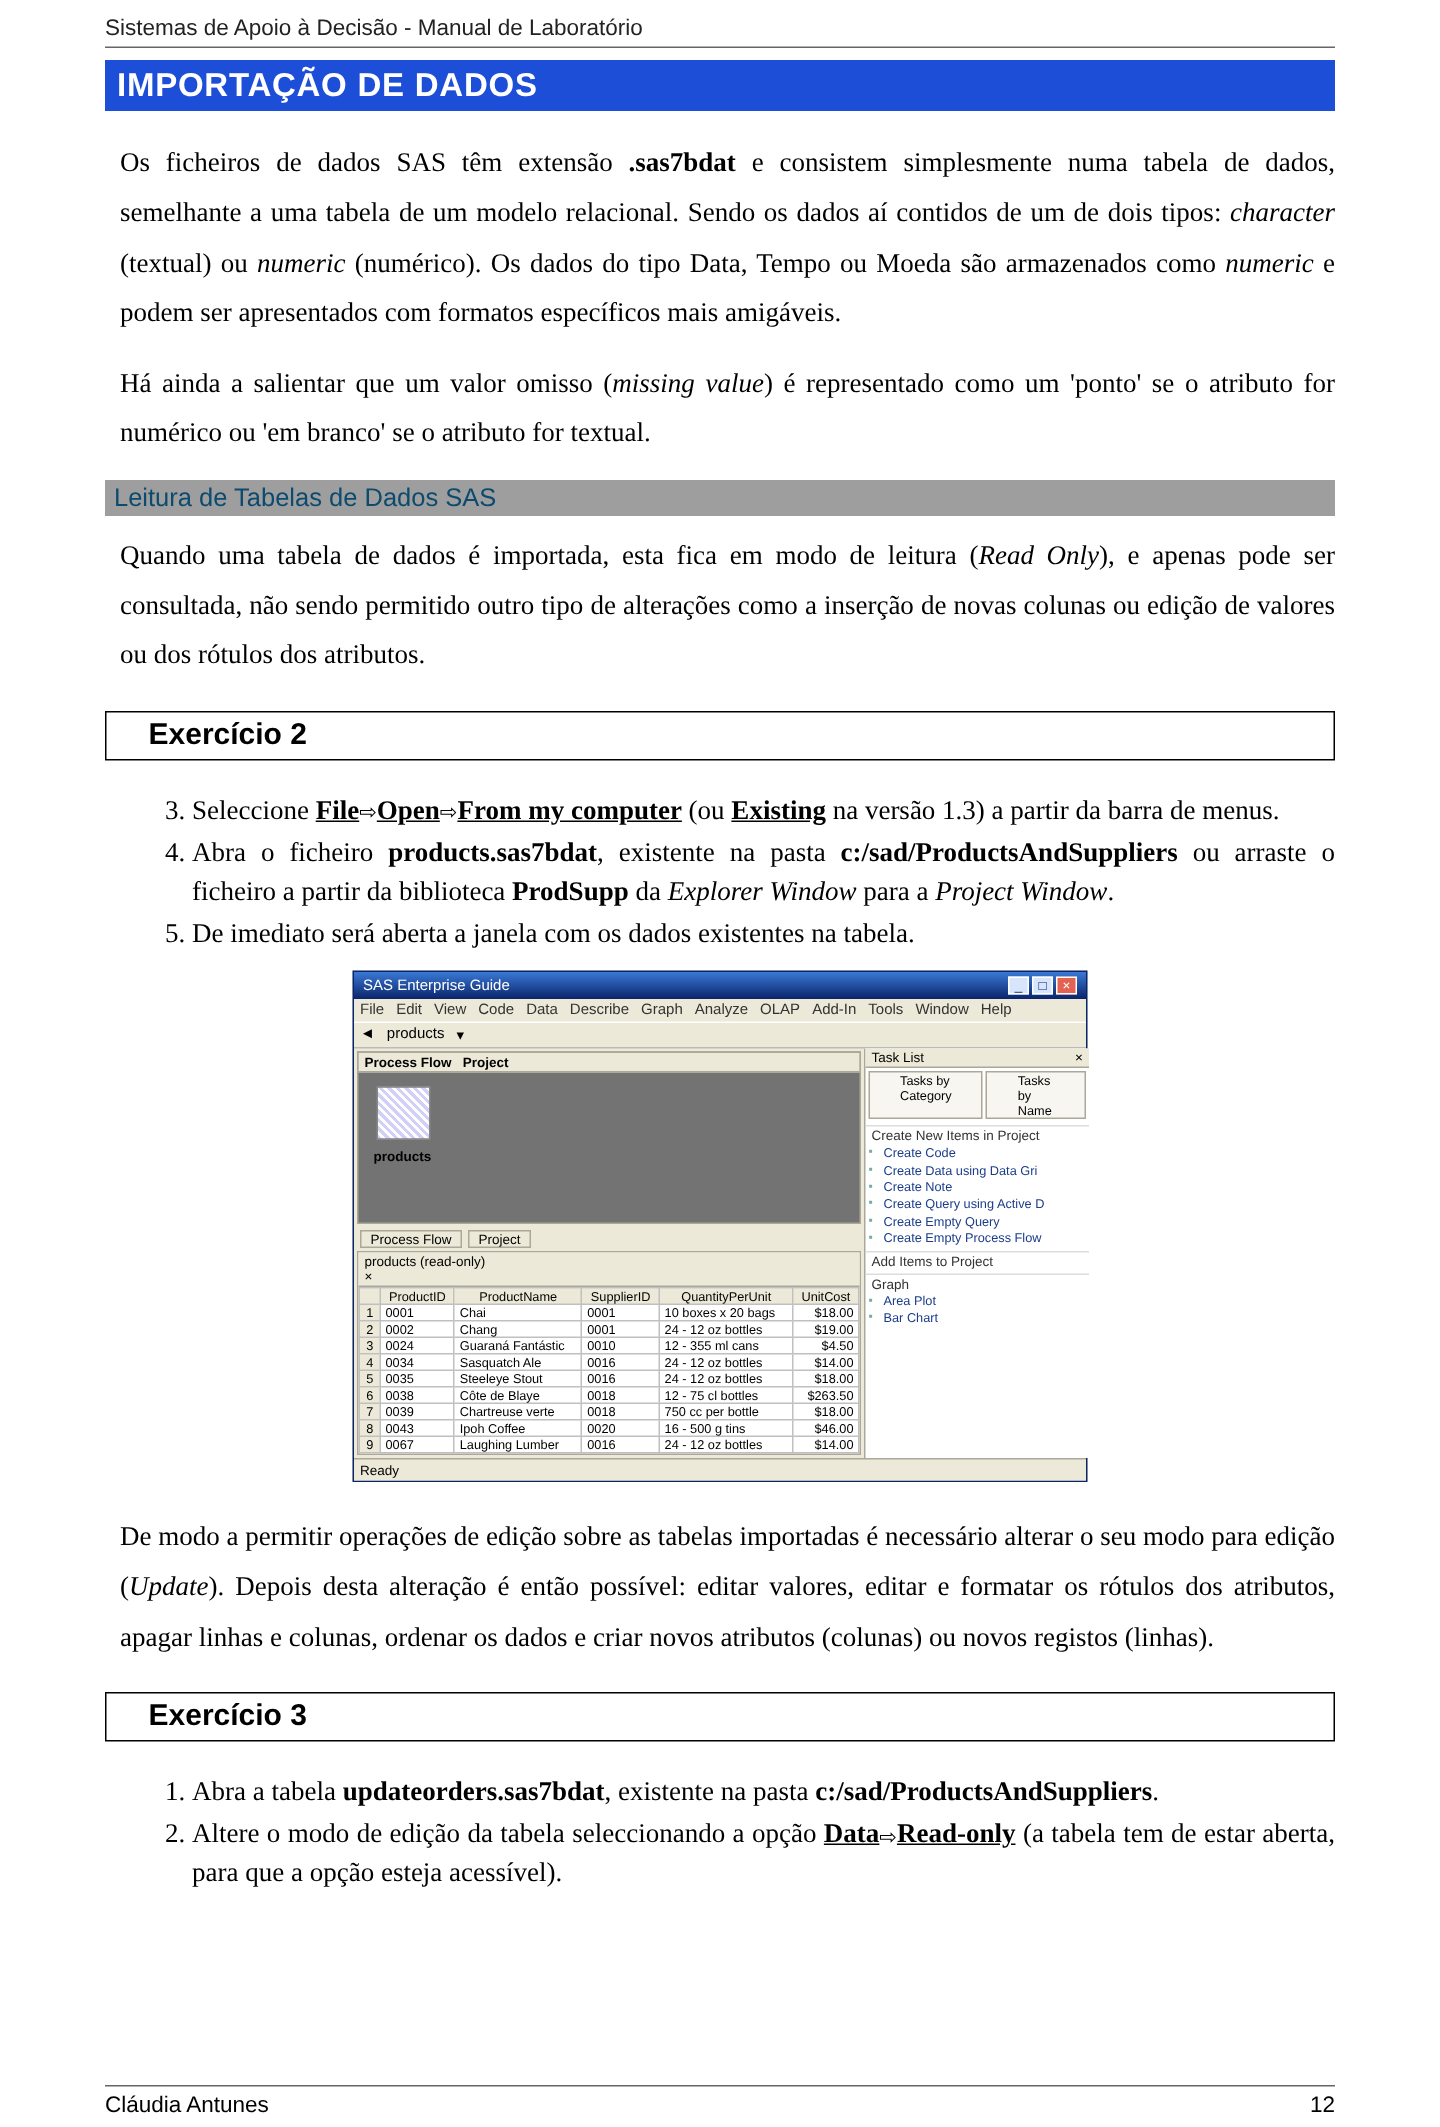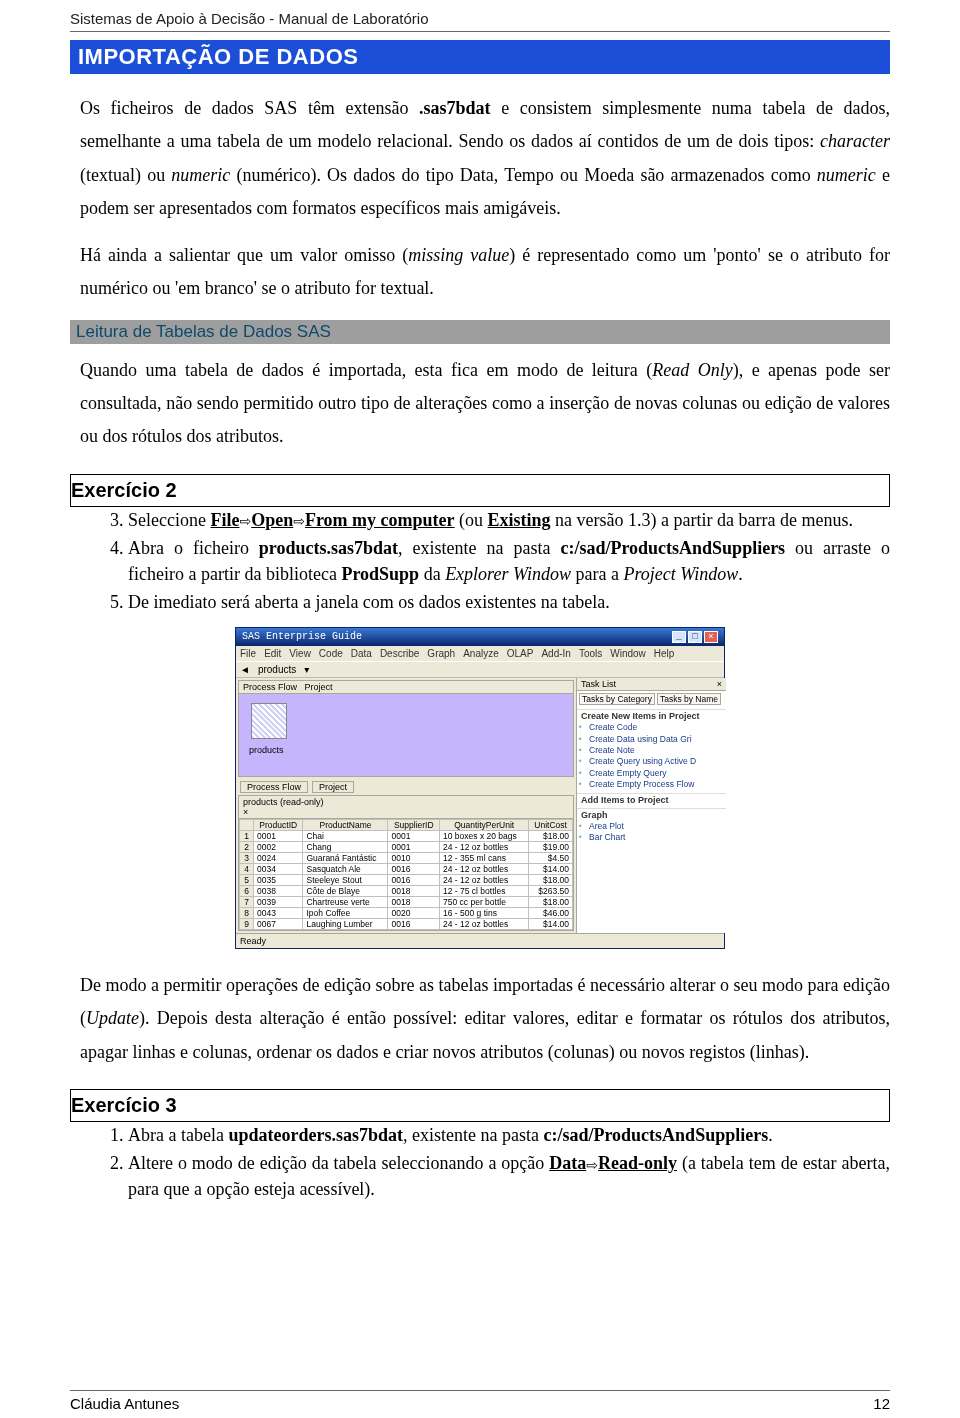--- a/index.html
+++ b/index.html
@@ -44,23 +44,23 @@
   }
   p.body {
     font-size: 18px;
     line-height: 1.85;
     text-align: justify;
     margin-bottom: 14px;
     margin-left: 10px;
   }
   .ex-box {
     border: 1.5px solid #000;
-    padding: 4px 0;
+    padding: 4px 28px;
     margin-top: 20px;
-    margin-bottom: 0;
+    margin-bottom: 20px;
   }
   .ex-title {
     font-family: Arial, Helvetica, sans-serif;
     font-weight: bold;
     font-size: 20px;
   }
   ol.ex-list {
     font-size: 18px;
     line-height: 1.45;
     padding-left: 58px;
@@ -96,49 +96,48 @@
     font-size: 10px;
     border: 1px solid #0a246a;
     background: #ece9d8;
   }
   .titlebar {
     background: linear-gradient(#3a79d6, #0a246a);
     color: #fff;
     padding: 3px 6px;
     display: flex;
     justify-content: space-between;
-    align-items: flex-start;
-    font-family: Liberation Mono, monospace;
+    align-items: flex-end;
   }
   .titlebar .wbtns { display:flex; gap:2px; }
   .wbtn { width:14px; height:12px; background:#d6e5fb; border:1px solid #fff; font-size:9px; line-height:10px; text-align:center; color:#0a246a; }
   .wbtn.close { background:#e36252; color:#fff; }
   .menubar { background:#ece9d8; padding:2px 4px; display:flex; gap:8px; color:#333; }
   .menubar span { }
   .toolbar { background:#ece9d8; padding:2px 4px; border-top:1px solid #fff; border-bottom:1px solid #bbb; display:flex; gap:8px; }
   .app-body { display:grid; grid-template-columns: 340px 150px; }
   .left-col { display:flex; flex-direction:column; }
-  .flowpane { border:1px solid #aca899; margin:2px; background:#c4b5fd; height:97px; position:relative; }
+  .flowpane { border:1px solid #aca899; margin:2px; background:#737373; height:115px; position:relative;font-weight:bold; }
   .flow-title { background:#ece9d8; border-bottom:1px solid #aca899; padding:1px 4px; font-size:9px; }
   .doticon { width:36px; height:36px; border:1px solid #888; position:absolute; left:12px; top:22px; background: repeating-linear-gradient(45deg,#d0d0f8 0 2px,#fff 2px 4px); }
   .doticon-label { position:absolute; left:10px; top:64px; font-size:9px; }
   .tabsrow { display:flex; gap:4px; padding:2px 4px; font-size:9px; }
   .tabsrow .tab { background:#ece9d8; border:1px solid #aca899; padding:0 6px; }
   .gridpane { border:1px solid #aca899; margin:0 2px 2px 2px; background:#fff; }
   .grid-title { background:#ece9d8; border-bottom:1px solid #aca899; padding:1px 4px; font-size:9px; display:flex; justify-content:space-between;flex-direction:column; }
   table.datagrid { border-collapse:collapse; width:100%; font-size:8.5px; }
   table.datagrid th, table.datagrid td { border:1px solid #c0c0c0; padding:0 3px; white-space:nowrap; }
   table.datagrid th { background:#ece9d8; font-weight:normal; }
   table.datagrid td.rowh { background:#ece9d8; text-align:center; width:14px; }
   table.datagrid td.num { text-align:right; }
   .right-col { border-left:1px solid #aca899; background:#fff; display:flex; flex-direction:column; }
   .tasklist-hdr { background:#ece9d8; padding:1px 4px; font-size:9px; border-bottom:1px solid #aca899; display:flex; justify-content:space-between; }
   .tasktabs { display:flex; gap:2px; padding:2px; font-size:8.5px; }
-  .tasktabs span { border:1px solid #aca899; padding:0 2px; background:#f8f6f0; }
-  .task-sec { font-size:9px; padding:1px 4px; font-weight:bold; color:#333; border-top:1px solid #ddd; margin-top:2px; }
+  .tasktabs span { border:1px solid #aca899; padding:0 20px; background:#f8f6f0; }
+  .task-sec { font-size:9px; padding:1px 4px; font-weight:normal; color:#333; border-top:1px solid #ddd; margin-top:2px; }
   .task-item { font-size:8.5px; padding:0px 4px 0px 12px; color:#1a3c8a; position:relative; line-height:1.35; }
   .task-item::before { content:"▪"; position:absolute; left:2px; color:#7aa; font-size:8px;}
   .statusbar { background:#ece9d8; border-top:1px solid #aca899; padding:2px 4px; font-size:9px; }
 </style>
 </head>
 <body>
 
 <div class="header-line">Sistemas de Apoio à Decisão - Manual de Laboratório</div>
 
 <div class="band">IMPORTAÇÃO DE DADOS</div>

